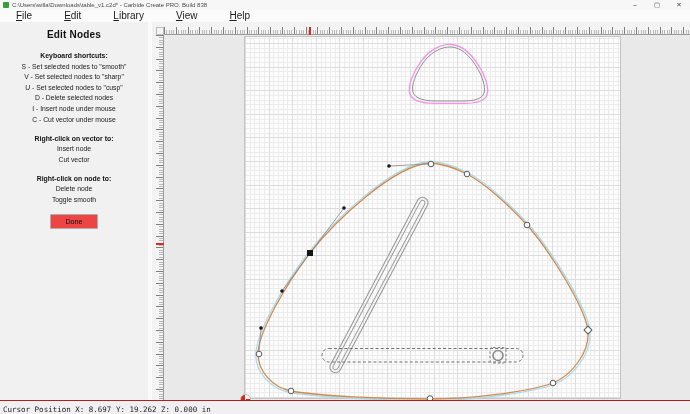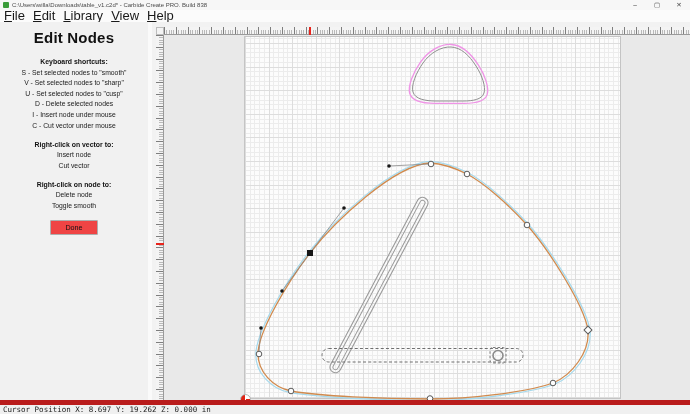--- a/index.html
+++ b/index.html
@@ -17,28 +17,28 @@
   .app-icon{width:6px;height:6px;margin:0 3px 0 3px;background:#3a9c3a;border-radius:1px;}
   .title-text{font-size:6px;color:#4a4a4a;white-space:nowrap;flex:1;line-height:10px;}
   .win-controls{display:flex;align-items:center;height:10px;}
   .win-btn{width:22px;text-align:center;font-size:6.5px;color:#444;line-height:10px;cursor:default;}
   
   .menubar{
     position:absolute;left:0;top:10px;width:690px;height:12px;
     background:#fbfbfb;border-bottom:1px solid #e6e6e6;
     display:flex;align-items:center;
   }
-  .menu-item{font-size:13px;color:#1a1a1a;padding:0 4px;line-height:12px;}
+  .menu-item{font-size:10px;color:#1a1a1a;padding:0 16px;line-height:12px;}
   .menu-item u{text-decoration:underline;}
   
   .panel{
     position:absolute;left:0;top:22px;width:148px;height:378px;
     background:#f1f1f1;text-align:center;color:#111;
   }
-  .panel-title{font-size:15px;font-weight:bold;margin-top:7px;letter-spacing:0.2px;}
+  .panel-title{font-size:10px;font-weight:bold;margin-top:7px;letter-spacing:0.2px;}
   .sec-heading{font-size:6.9px;font-weight:bold;margin-top:12px;}
   .sec-line{font-size:6.8px;margin-top:3.6px;color:#191919;}
   .done-btn{
     display:inline-block;margin-top:11px;background:#ef4444;border:1px solid #adadad;
     font-size:7.2px;padding:2px 14px;color:#111;border-radius:1px;cursor:default;
     font-family:"Liberation Sans",sans-serif;
   }
   .splitter{position:absolute;left:148px;top:22px;width:4px;height:378px;background:#fafafa;border-right:1px solid #cfcfcf;}
   
   .canvas{
@@ -78,21 +78,21 @@
   }
   .shape-svg{position:absolute;left:0;top:0;width:538px;height:378px;}
   .origin{
     position:absolute;left:88px;top:372px;width:9px;height:9px;border-radius:50%;
     background:conic-gradient(#ffffff 0 25%,#e02416 25% 50%,#ffffff 50% 75%,#e02416 75%);
     border:0.5px solid #b4b4b4;
   }
   
   .statusbar{
     position:absolute;left:0;top:400px;width:690px;height:14px;
-    background:#f0f0f0;border-top:5px solid #b91c1c;box-sizing:border-box;
+    background:#f0f0f0;border-top:1px solid #b91c1c;box-sizing:border-box;
     display:flex;align-items:flex-end;
   }
   .status-text{font-family:"DejaVu Sans Mono",monospace;font-size:7.5px;color:#1c1c1c;margin-left:3px;white-space:pre;}
 </style>
 </head>
 <body>
 
 <div class="titlebar">
   <div class="app-icon"></div>
   <div class="title-text">C:\Users\willa\Downloads\table_v1.c2d* - Carbide Create PRO. Build 838</div>

